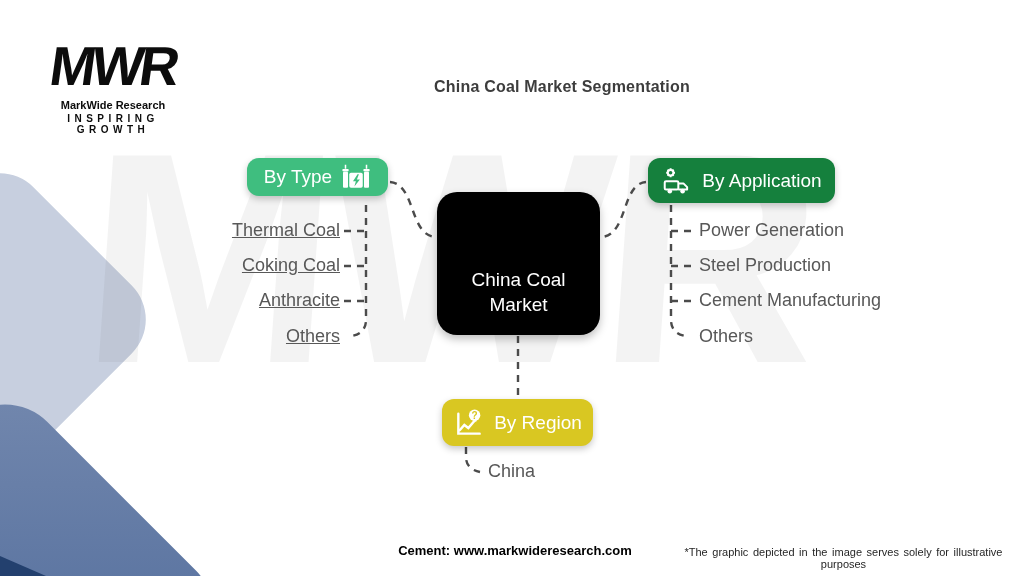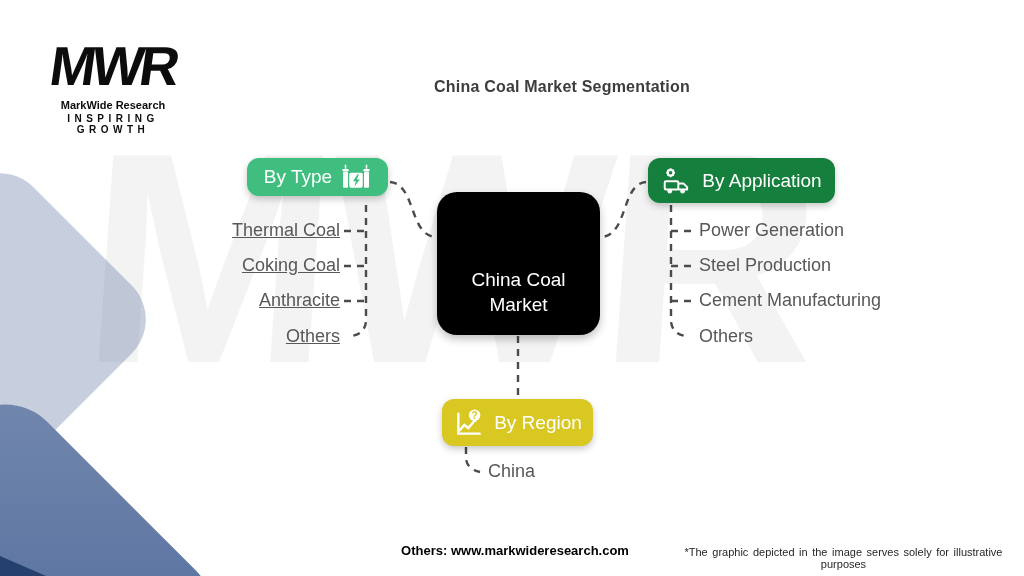--- a/index.html
+++ b/index.html
@@ -180,16 +180,16 @@
     <div class="item" style="left:699px;top:220px;">Power Generation</div>
     <div class="item" style="left:699px;top:255px;">Steel Production</div>
     <div class="item" style="left:699px;top:290px;">Cement Manufacturing</div>
     <div class="item" style="left:699px;top:326px;">Others</div>
   </div>
 
   <div class="items-bottom">
     <div class="item" style="left:488px;top:461px;">China</div>
   </div>
 
-  <div class="source">Others: www.markwideresearch.com</div>
+  <div class="source">Cement: www.markwideresearch.com</div>
   <div class="disclaimer">*The graphic depicted in the image serves solely for illustrative purposes</div>
 
 </div>
 
 </body></html>

